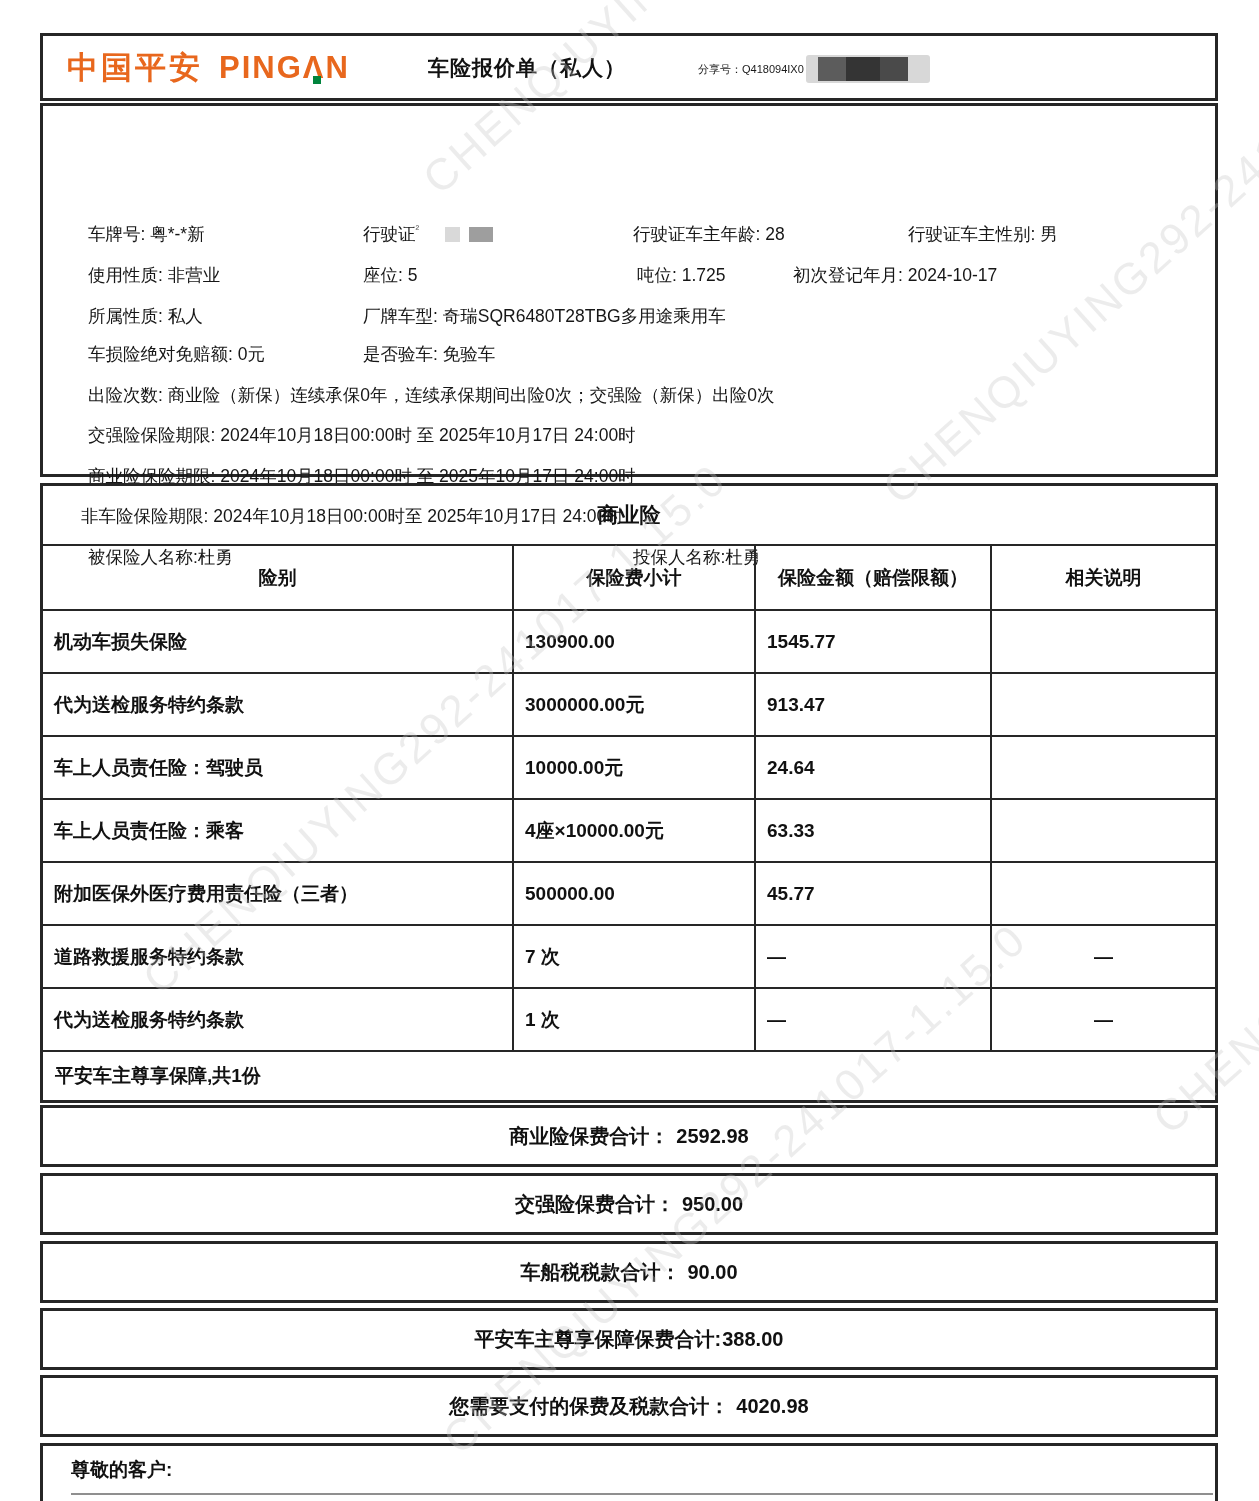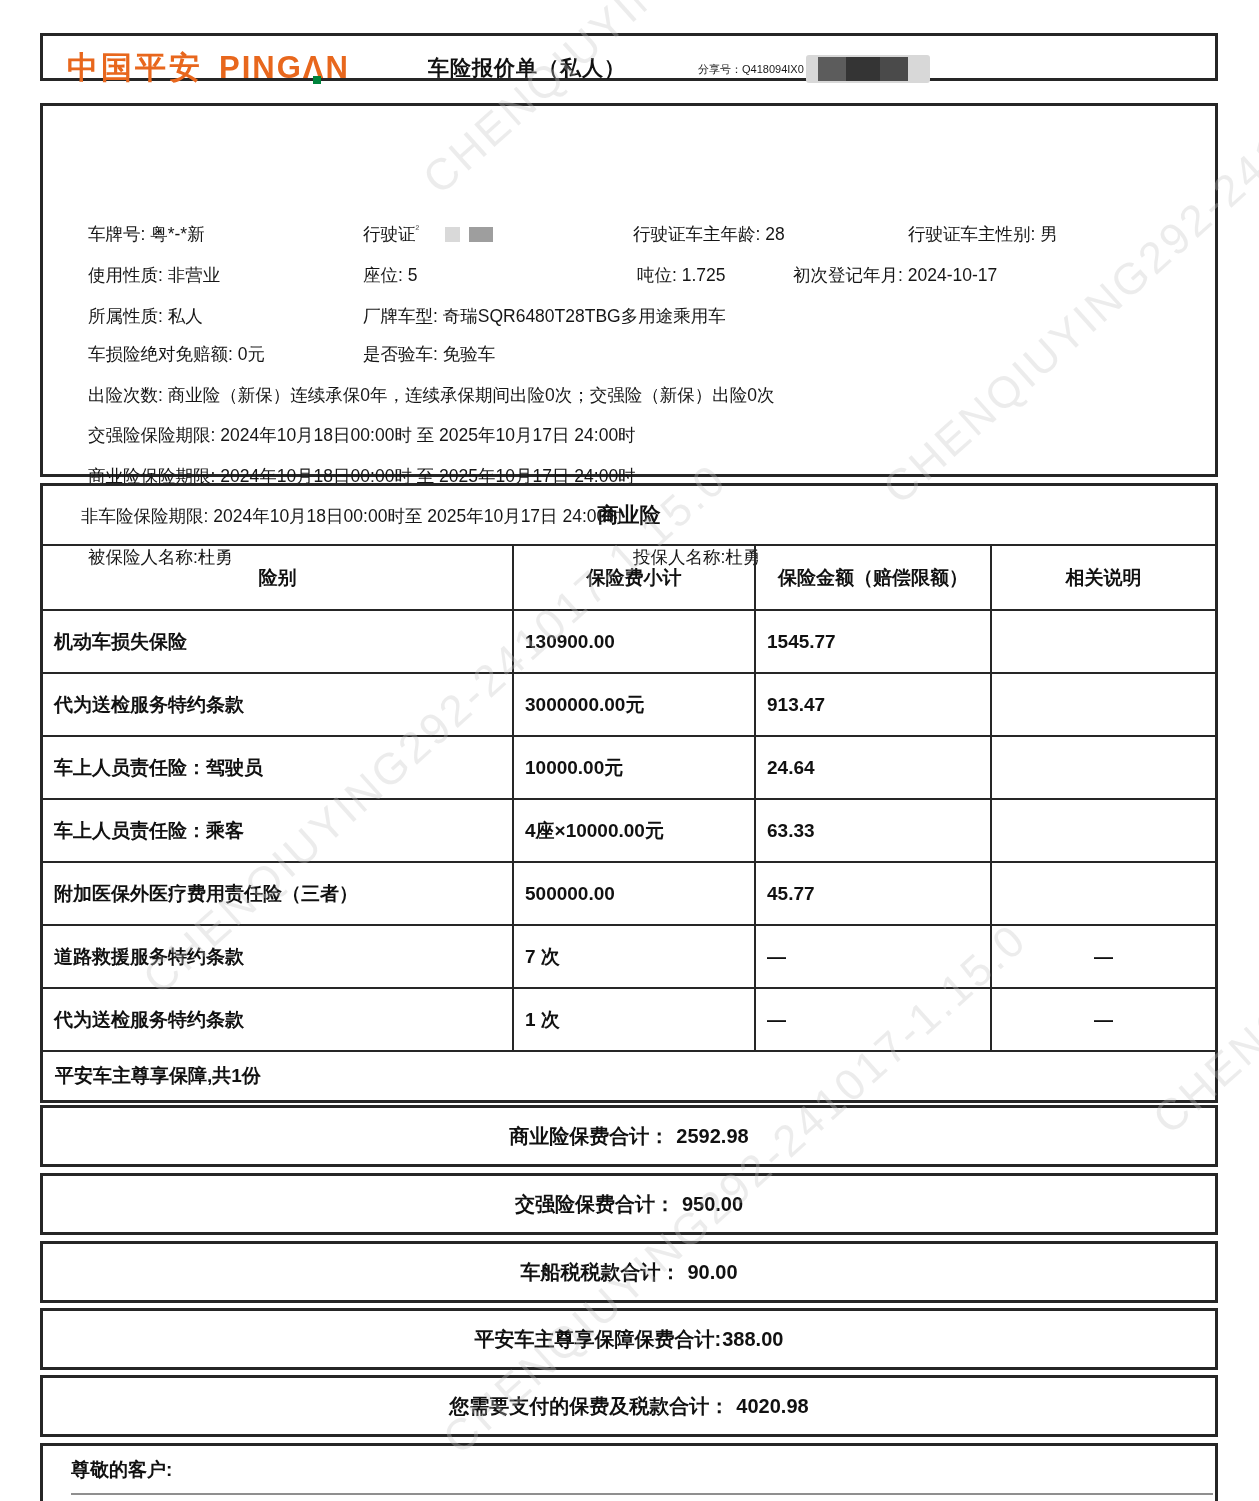--- a/index.html
+++ b/index.html
@@ -13,21 +13,21 @@
     position:absolute; white-space:nowrap; pointer-events:none;
     font-size:44px; letter-spacing:3px; color:#c6c6c6; opacity:.32;
     transform:rotate(-42deg); transform-origin:0 50%; z-index:9; font-weight:400;
   }
   
   .box {
     position:absolute; left:40px; width:1178px; box-sizing:border-box;
     border:3px solid #262626; background:transparent;
   }
   
-  .header { top:33px; height:48px; }
+  .header { top:33px; height:68px; }
   .logo { position:absolute; left:24px; top:11px; display:flex; align-items:baseline; gap:16px; }
   .logo-cn { font-size:31px; font-weight:800; color:#e8671d; letter-spacing:3px; }
   .logo-en { font-size:31px; font-weight:800; color:#e8671d; letter-spacing:2px; }
   .logo-a { position:relative; display:inline-block; }
   .logo-a .green-sq { position:absolute; left:10px; bottom:2px; width:8px; height:8px; background:#00843d; }
   .doc-title { position:absolute; left:385px; top:18px; font-size:21px; font-weight:700; letter-spacing:1px; }
   .share { position:absolute; left:655px; top:19px; font-size:11px; display:flex; align-items:center; color:#1a1a1a; }
   .redact-pill { display:inline-flex; align-items:center; margin-left:2px; background:#d8d8d8; border-radius:3px; padding:2px 22px 2px 12px; height:24px; }
   .redact-pill i { display:block; height:24px; }
   .redact-pill .r1 { width:28px; background:#5c5c5c; }

